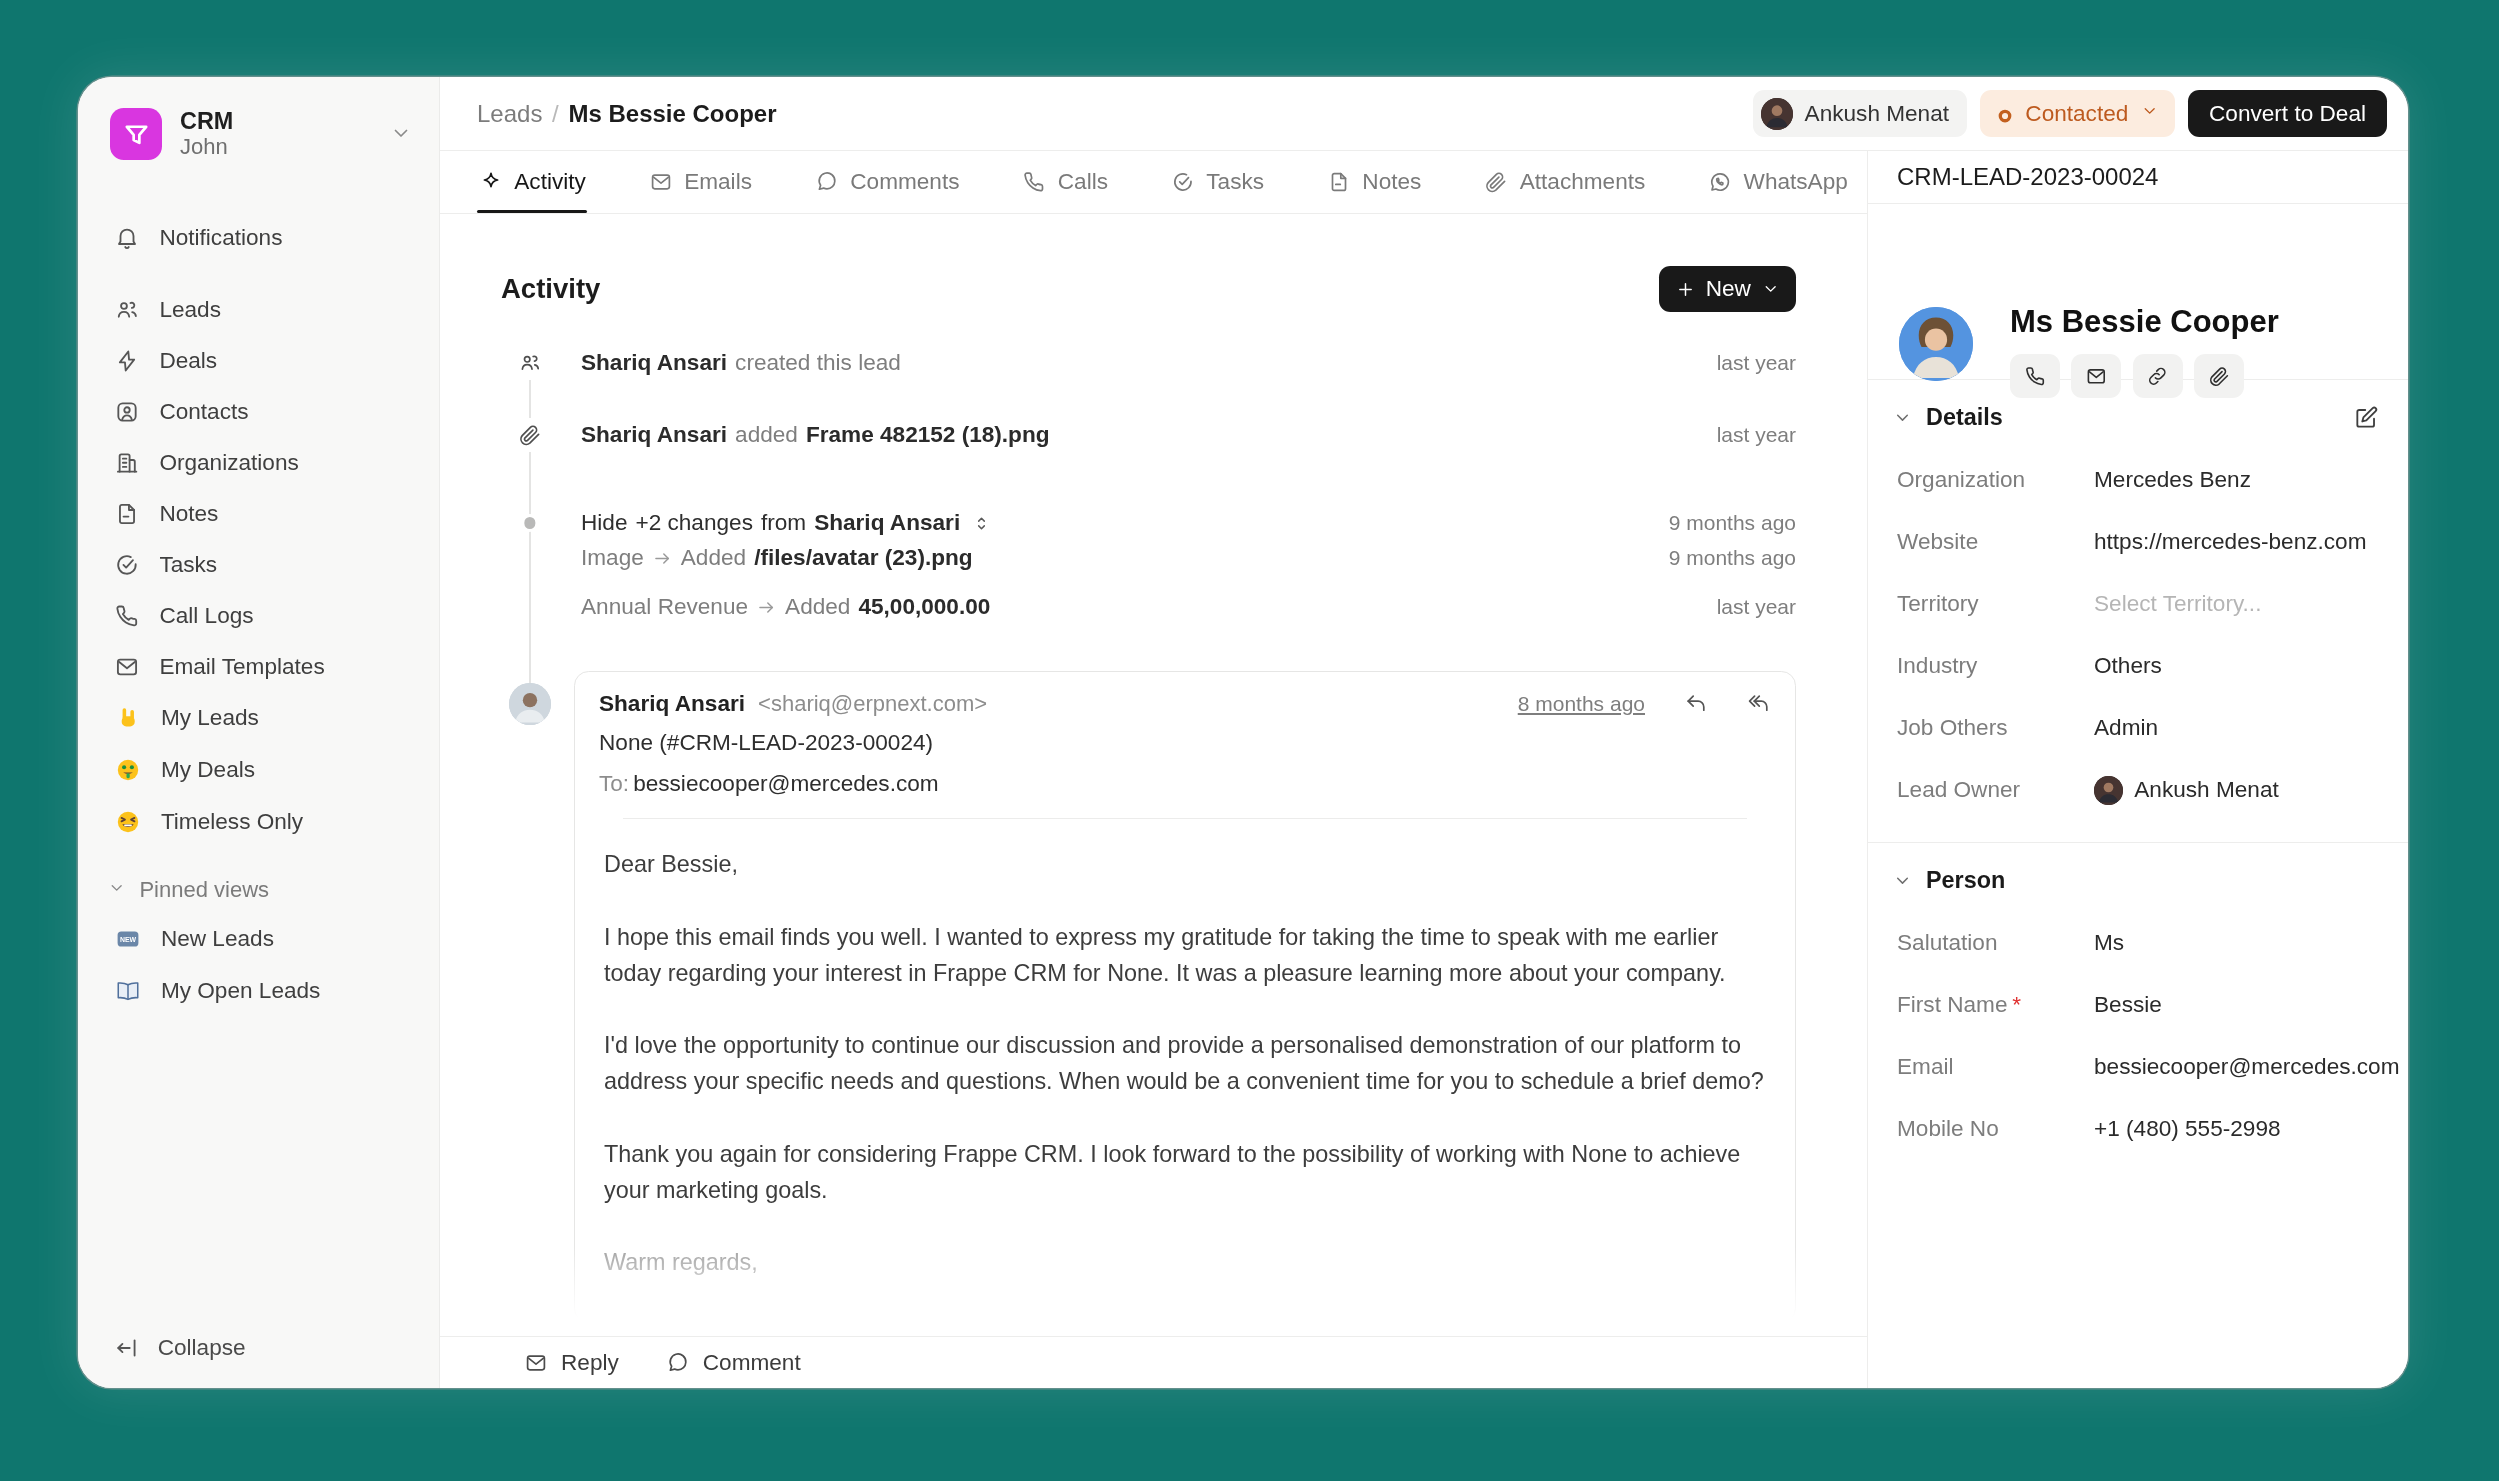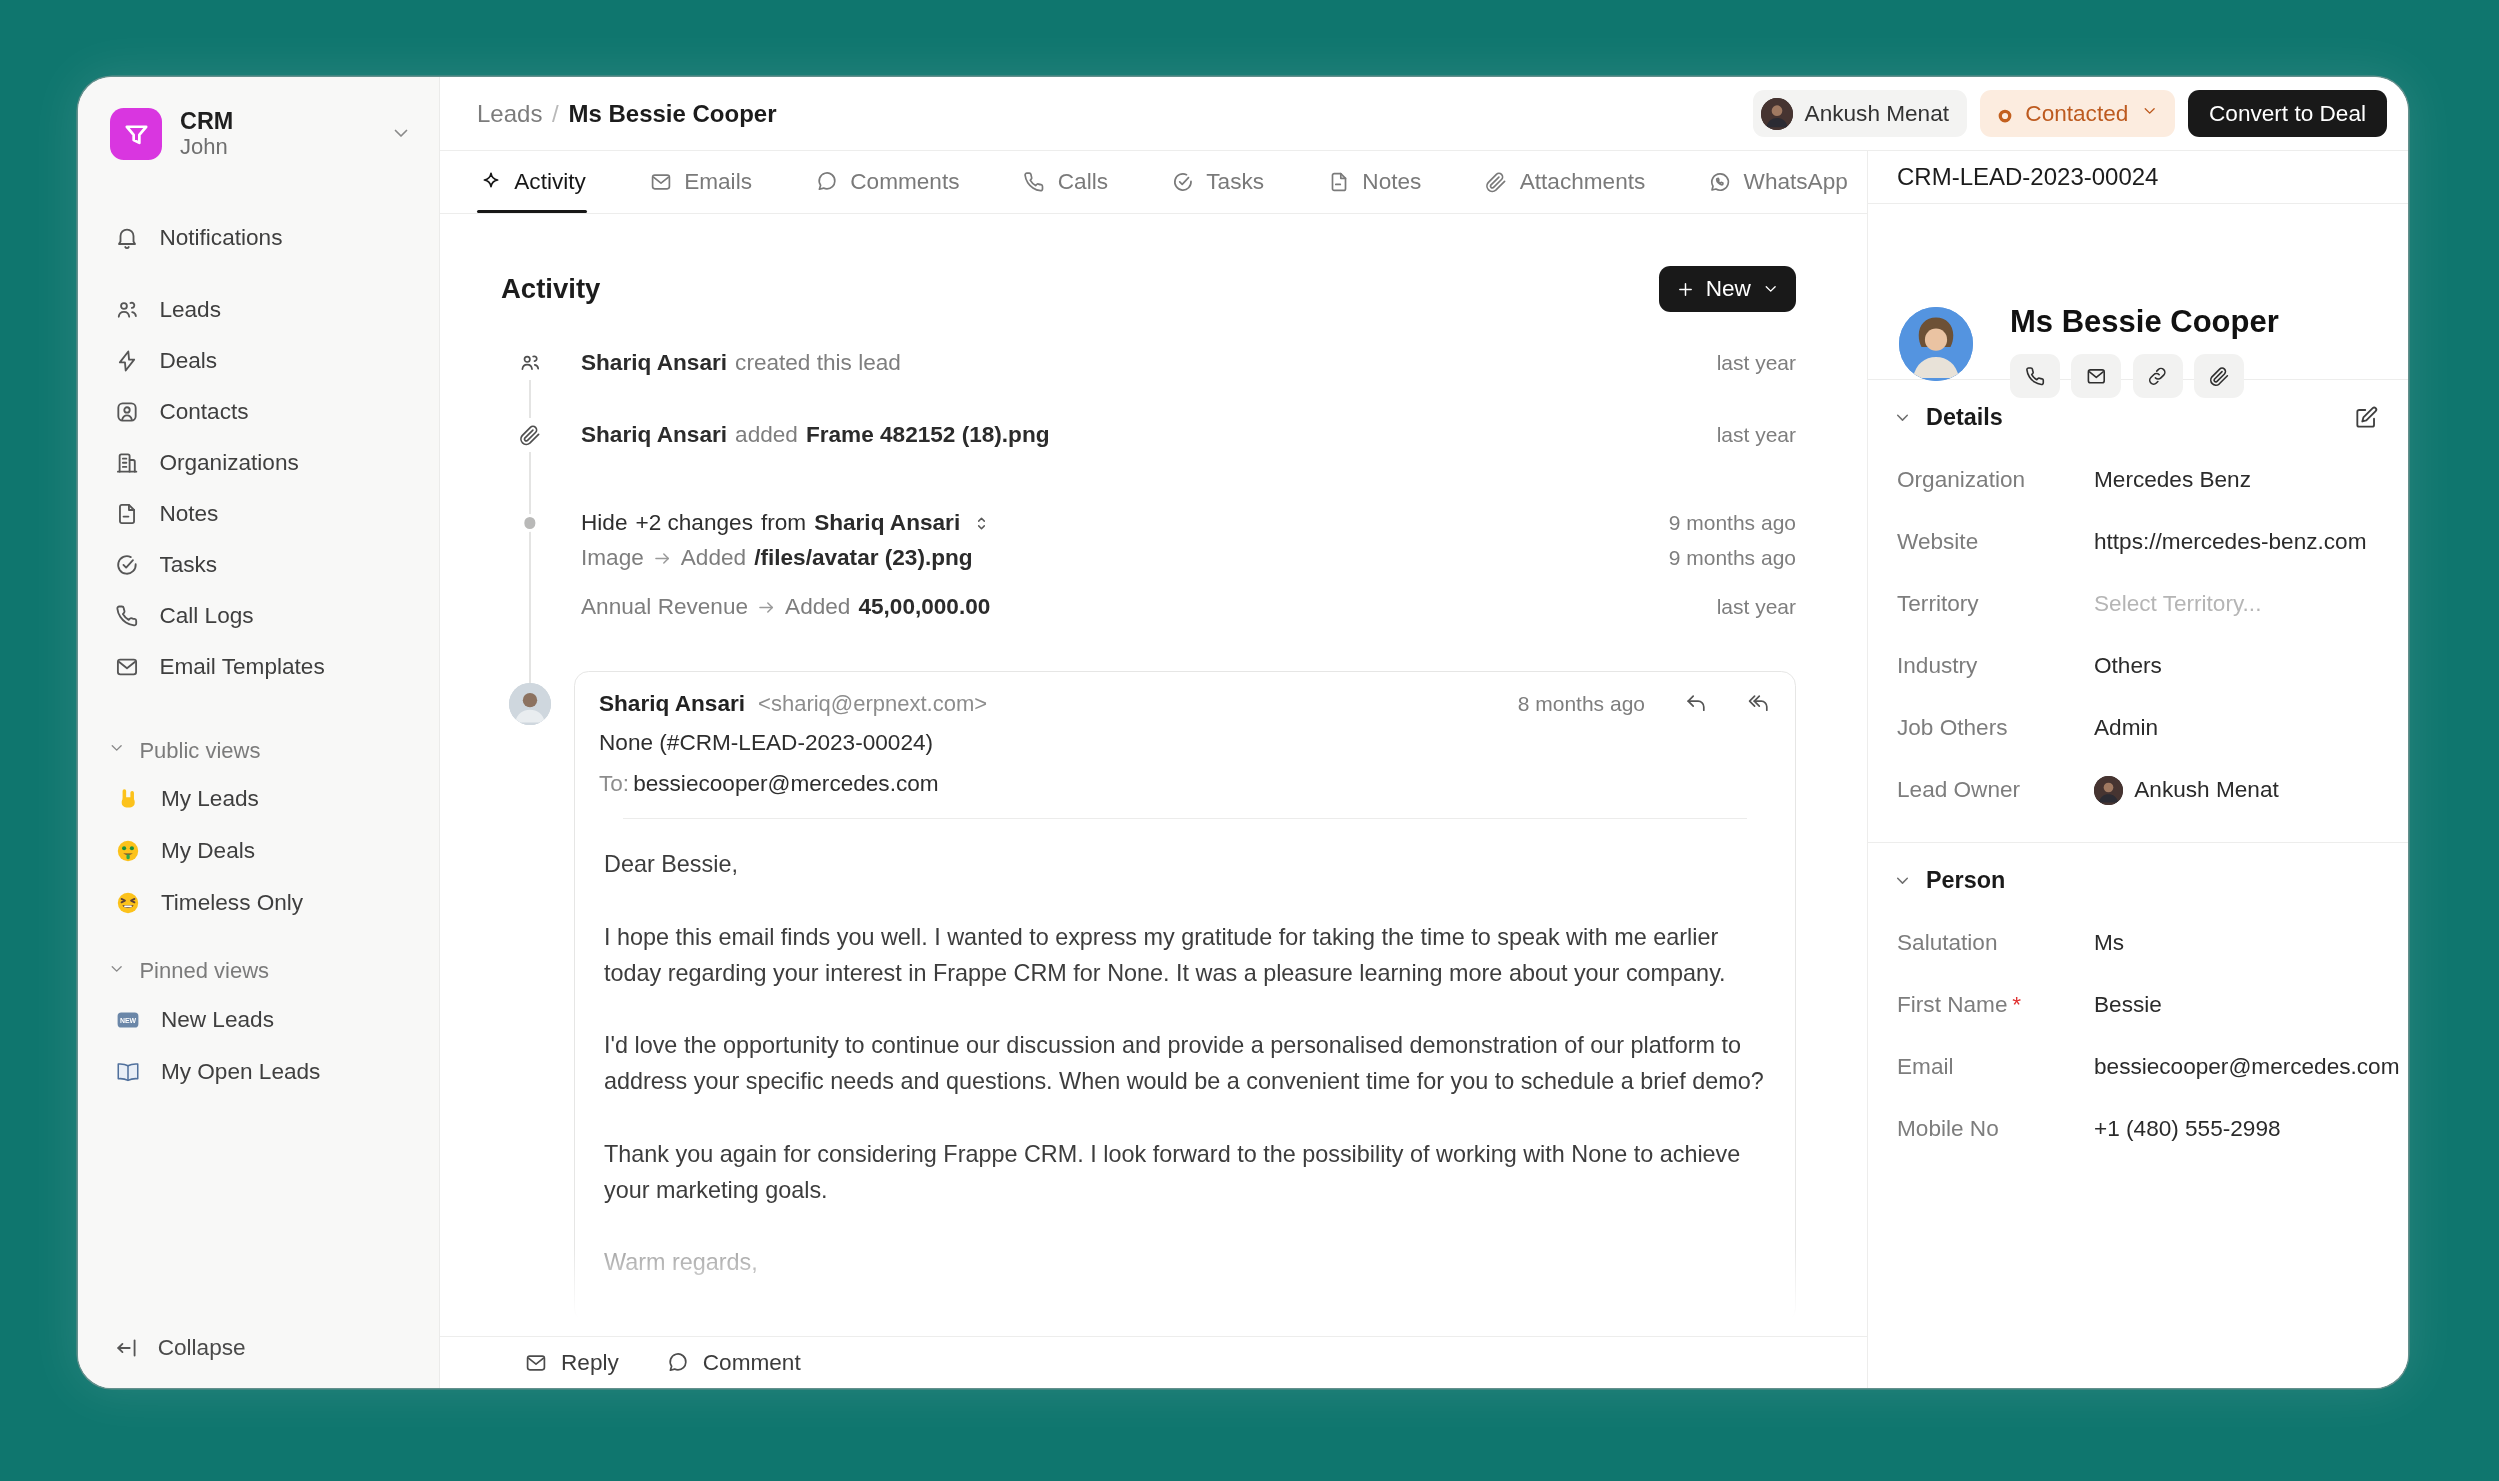--- a/index.html
+++ b/index.html
@@ -73,21 +73,21 @@
   .r3 { position:absolute; top:296px; left:0; right:0; }
   .r4 { position:absolute; top:331px; left:0; right:0; }
   .r5 { position:absolute; top:380px; left:0; right:0; }
 
   .email-avatar { position:absolute; left:90px; top:469px; transform:translateX(-50%); width:42px; height:42px; border-radius:50%; overflow:hidden; background:#c9d2da; z-index:2; }
   .email-card { position:absolute; left:134px; top:457px; width:1222px; height:652px; border:0.8px solid #e6e6e5; border-radius:14.6px; background:#fff; overflow:hidden; }
   .ec-head { padding:19.4px 24px 0 24px; }
   .ec-row1 { display:flex; align-items:center; gap:13px; }
   .ec-sender { font-size:22.6px; font-weight:700; color:#222; }
   .ec-addr { font-size:22px; color:#8d8d8d; }
-  .ec-right { margin-left:auto; display:flex; align-items:center; gap:39px; color:#7e7e7e; }
+  .ec-right { margin-left:auto; display:flex; align-items:center; gap:39px; color:#7e7e7e;text-decoration:underline; }
   .ec-right .ts { margin-left:0; }
   .ec-right .icn { width:24px; height:24px; color:#555; cursor:pointer; display:flex; }
   .ec-subject { font-size:22.6px; color:#2e2e2e; margin-top:13px; }
   .ec-to { font-size:22.6px; margin-top:14.6px; display:flex; gap:4px; }
   .ec-to .lab { color:#8d8d8d; }
   .ec-to .val { color:#2e2e2e; }
   .ec-div { height:0.8px; background:#ececeb; margin:21px 24px 0 24px; }
   .ec-body { padding:27.5px 29px 0 29px; font-size:23.4px; color:#3d3d3d; line-height:1.55; }
   .ec-body p { margin-bottom:36px; }
   .ec-body p.faded { color:#a2a2a2; margin-bottom:0; }
@@ -315,26 +315,20 @@
         <div class="side-item">
           <span class="icn">
               <svg class="st" viewBox="0 0 24 24" width="26" height="26">
                 <use href="#i-mail"></use>
               </svg>
             </span>
           <span>Email Templates</span>
         </div>
       </div>
 
-      <div class="sect-head">
-        <span class="chev"><svg class="st" width="19.4" height="19.4" viewBox="0 0 24 24">
-              <use href="#i-chevron-down"></use>
-            </svg></span>
-        <span>Public views</span>
-      </div>
       <div class="view-item">
         <span class="emo">
           <svg viewBox="0 0 24 24" width="26" height="26">
               <rect x="7" y="3" width="3.3" height="10" rx="1.6" fill="#fcc21b"></rect>
               <rect x="14.2" y="4.6" width="3.3" height="8.4" rx="1.6" fill="#fcc21b"></rect>
               <rect x="6.2" y="10.4" width="12" height="9.4" rx="4.2" fill="#fcc21b"></rect>
             </svg>
         </span>
         <span>My Leads</span>
       </div>

